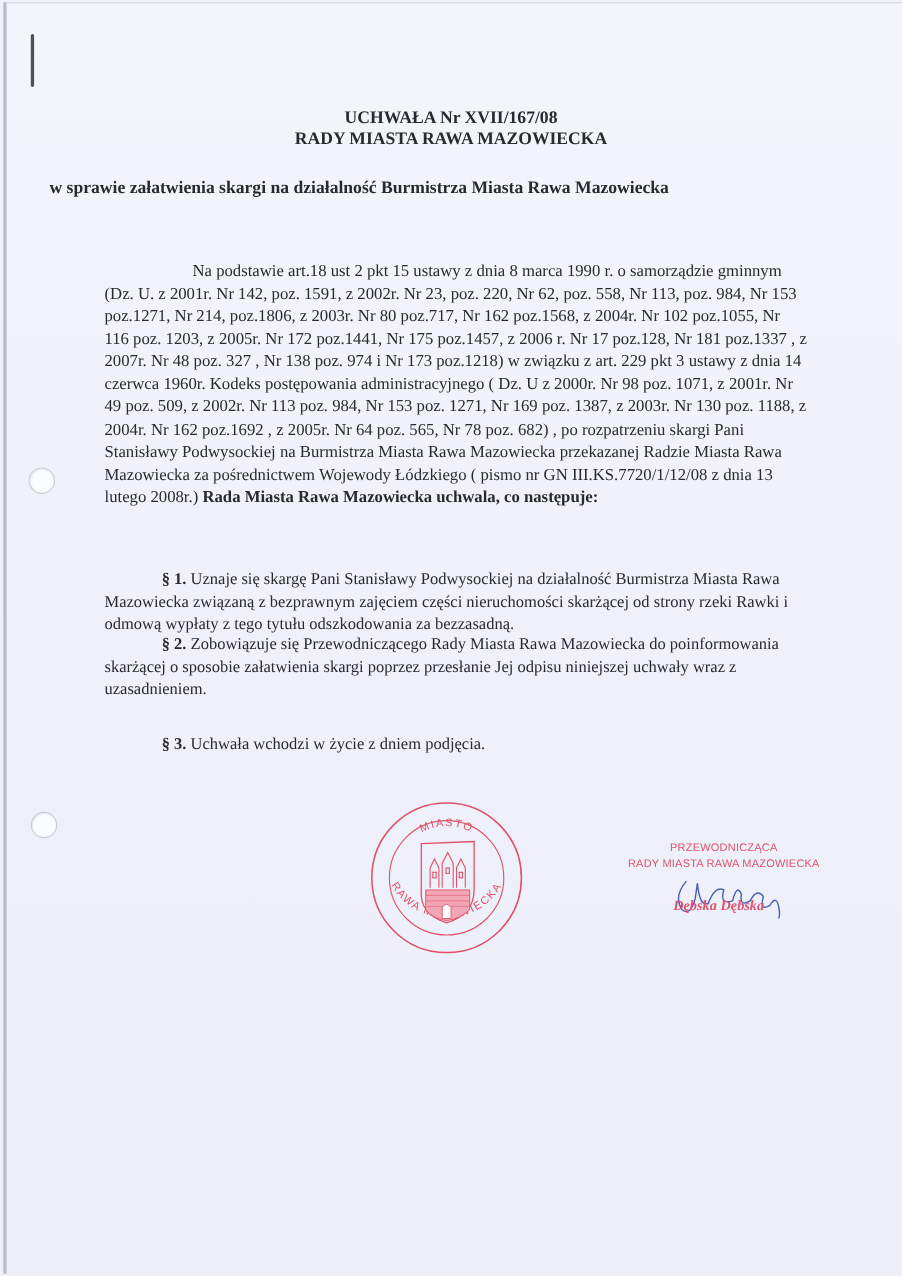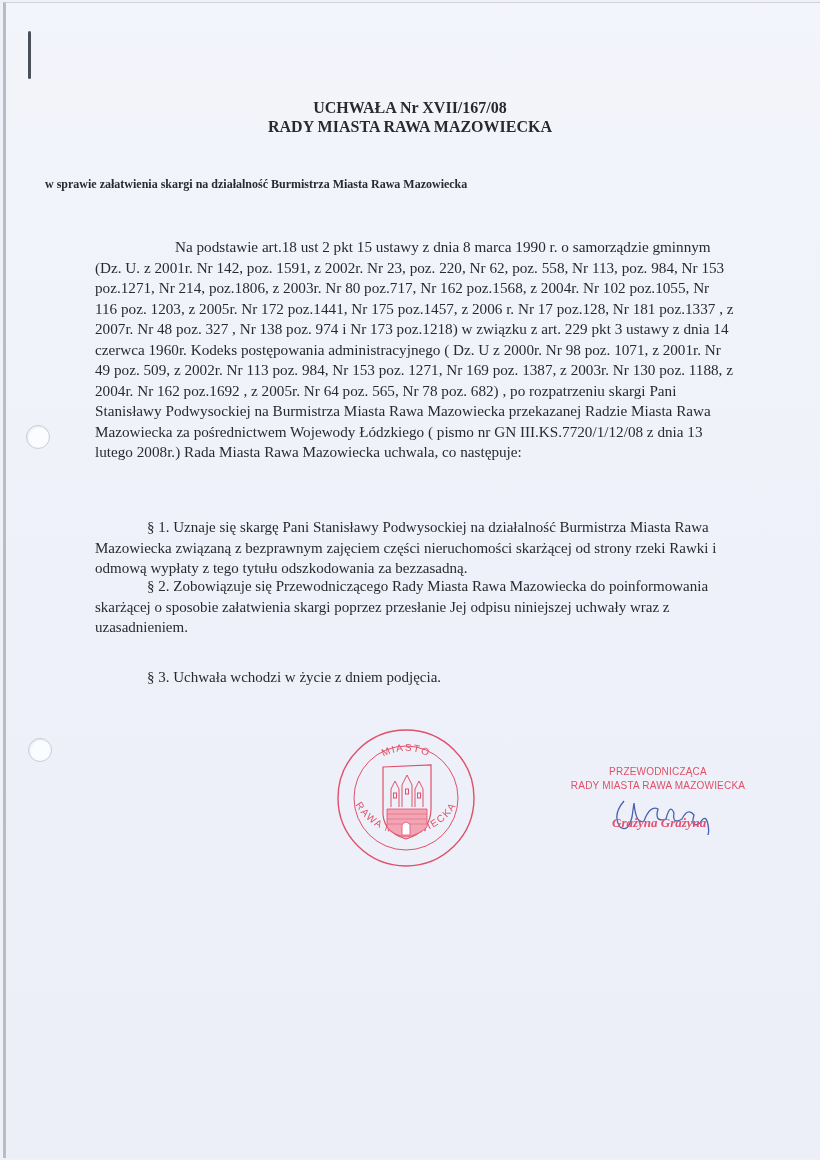--- a/index.html
+++ b/index.html
@@ -25,36 +25,36 @@
     box-shadow: inset 1px 1px 2px rgba(0,0,0,0.08);
   }
   .punch-hole.h1 { left: 20px; top: 422px; }
   .punch-hole.h2 { left: 22px; top: 735px; }
 
   .header { position: absolute; left: 0; width: 820px; text-align: center; font-weight: bold; font-size: 16px; }
   .header .line { display: block; line-height: 19px; }
   .h-title { top: 98px; }
 
   .subject {
-    position: absolute; left: 45px; top: 177px; font-weight: bold; font-size: 12px;
+    position: absolute; left: 45px; top: 162px; font-weight: bold; font-size: 16px;
     white-space: nowrap;
   }
 
   .body-text {
     position: absolute; left: 95px; width: 640px; font-size: 15.2px; line-height: 20.5px;
     text-align: left;
   }
   .preamble { top: 237px; }
   .preamble .indent { display: inline-block; width: 80px; }
   .para { position: absolute; left: 95px; width: 640px; font-size: 15px; line-height: 20.5px; }
   .para .indent { display: inline-block; width: 52px; }
   .p1 { top: 517px; }
   .p2 { top: 576px; }
   .p3 { top: 667px; }
-  b { font-weight: normal; text-align: center; }
+  b { font-weight: bold; text-align: center; }
 
   .stamp { position: absolute; left: 335px; top: 727px; width: 142px; height: 142px; }
   .signature-block { position: absolute; left: 548px; top: 733px; width: 220px; text-align: center; color: #e0506a; margin-top: 32px; }
   .sig-role1, .sig-role2 { font-family: "Liberation Sans", "DejaVu Sans", sans-serif; font-size: 10px; letter-spacing: 0.2px; line-height: 14px; display: block; }
   .sig-scribble { position: absolute; left: 62px; top: 30px; width: 110px; height: 40px; }
   .sig-name {
     position: absolute; left: 64px; top: 50px; font-family: "Liberation Serif", serif;
     font-style: italic; font-weight: bold; font-size: 13px; color: #e25070; white-space: nowrap;
   }
 </style>
@@ -112,14 +112,14 @@
   </g>
   <path d="M 67 108 L 67 98 Q 71 92 75 98 L 75 108 Z" fill="#fff" stroke="#e0506a" stroke-width="0.8"></path>
 </svg>
 
 <div class="signature-block">
   <span class="sig-role1">PRZEWODNICZĄCA</span>
   <span class="sig-role2">RADY MIASTA RAWA MAZOWIECKA</span>
   <svg class="sig-scribble" viewBox="0 0 110 40">
     <path d="M 14 6 Q 2 20 10 32 Q 18 38 22 22 L 24 8 Q 26 30 34 26 Q 40 10 48 14 Q 44 28 56 24 Q 60 8 64 18 Q 62 30 72 24 Q 78 12 84 20 Q 80 34 90 28 Q 96 18 98 30 Q 100 40 96 42" fill="none" stroke="#4a5fb0" stroke-width="1.3"></path>
   </svg>
-  <span class="sig-name">Grażyna Grażyna</span>
+  <span class="sig-name">Dębska Dębska</span>
 </div>
 
 </body></html>

